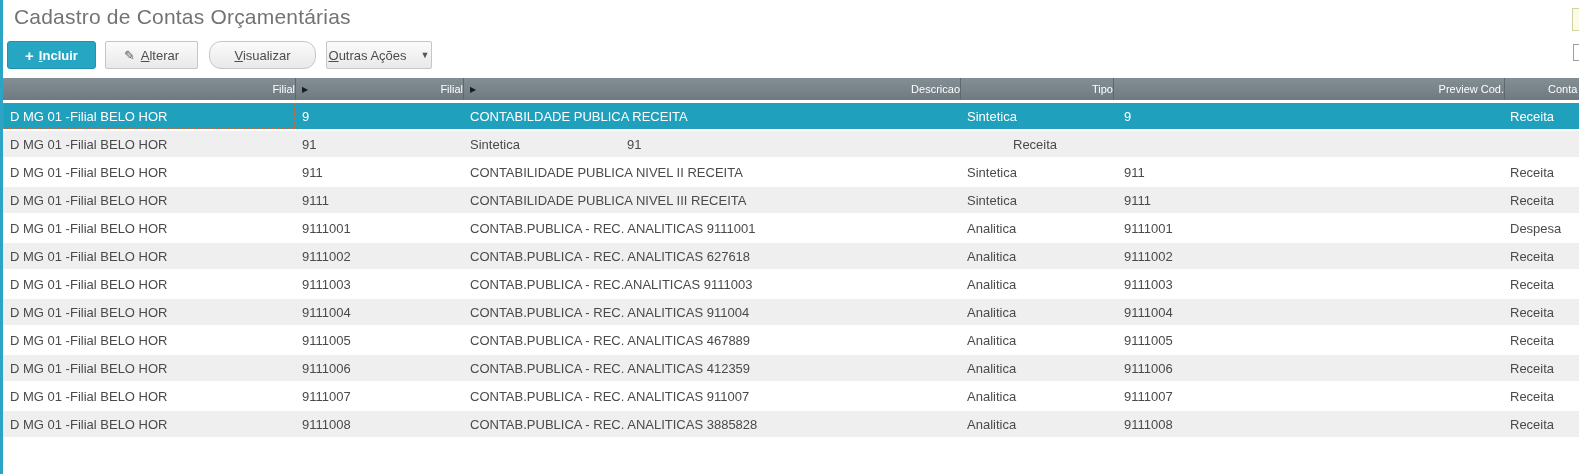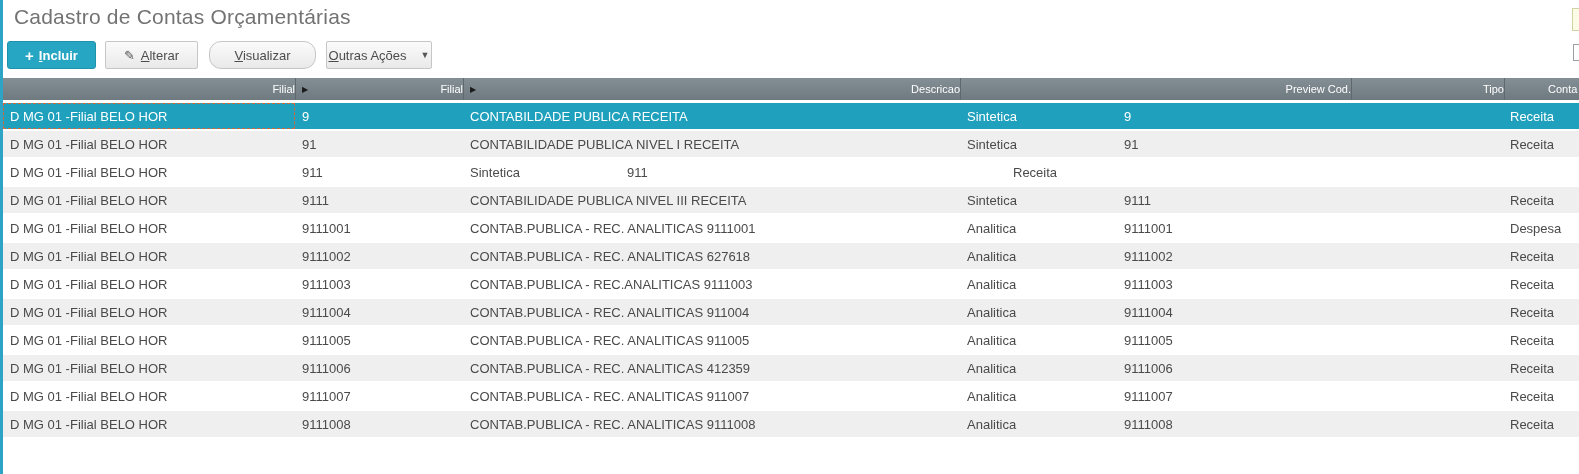--- a/index.html
+++ b/index.html
@@ -110,50 +110,50 @@
           <span>Filial</span>
         </div>
         <div class="hdr-cell c-conta">
           <span class="sort-arrow">▶</span>
           <span>Filial</span>
         </div>
         <div class="hdr-cell c-desc">
           <span class="sort-arrow">▶</span>
           <span>Descricao</span>
         </div>
+        <div class="hdr-cell c-tipo">
+          <span>Tipo</span>
+        </div>
         <div class="hdr-cell c-preview">
           <span>Preview Cod.</span>
-        </div>
-        <div class="hdr-cell c-tipo">
-          <span>Tipo</span>
         </div>
         <div class="hdr-cell c-cond">
           <span>Conta</span>
         </div>
       </div>
     <div id="grid-body">
         <div class="row selected">
           <div class="cell c-filial">D MG 01 -Filial BELO HOR</div>
           <div class="cell c-conta">9</div>
           <div class="cell c-desc">CONTABILDADE PUBLICA RECEITA</div>
           <div class="cell c-tipo">Sintetica</div>
           <div class="cell c-preview">9</div>
           <div class="cell c-cond">Receita</div>
         </div>
         <div class="row alt">
           <div class="cell c-filial">D MG 01 -Filial BELO HOR</div>
           <div class="cell c-conta">91</div>
-          <div class="cell c-desc">CONTABILIDADE PUBLICA NIVEL I RECEITA</div>
           <div class="cell c-tipo">Sintetica</div>
           <div class="cell c-preview">91</div>
           <div class="cell c-cond">Receita</div>
         </div>
         <div class="row">
           <div class="cell c-filial">D MG 01 -Filial BELO HOR</div>
           <div class="cell c-conta">911</div>
+          <div class="cell c-desc">CONTABILIDADE PUBLICA NIVEL II RECEITA</div>
           <div class="cell c-tipo">Sintetica</div>
           <div class="cell c-preview">911</div>
           <div class="cell c-cond">Receita</div>
         </div>
         <div class="row alt">
           <div class="cell c-filial">D MG 01 -Filial BELO HOR</div>
           <div class="cell c-conta">9111</div>
           <div class="cell c-desc">CONTABILIDADE PUBLICA NIVEL III RECEITA</div>
           <div class="cell c-tipo">Sintetica</div>
           <div class="cell c-preview">9111</div>
@@ -187,21 +187,21 @@
           <div class="cell c-filial">D MG 01 -Filial BELO HOR</div>
           <div class="cell c-conta">9111004</div>
           <div class="cell c-desc">CONTAB.PUBLICA - REC. ANALITICAS 911004</div>
           <div class="cell c-tipo">Analitica</div>
           <div class="cell c-preview">9111004</div>
           <div class="cell c-cond">Receita</div>
         </div>
         <div class="row">
           <div class="cell c-filial">D MG 01 -Filial BELO HOR</div>
           <div class="cell c-conta">9111005</div>
-          <div class="cell c-desc">CONTAB.PUBLICA - REC. ANALITICAS 911005</div>
+          <div class="cell c-desc">CONTAB.PUBLICA - REC. ANALITICAS 467889</div>
           <div class="cell c-tipo">Analitica</div>
           <div class="cell c-preview">9111005</div>
           <div class="cell c-cond">Receita</div>
         </div>
         <div class="row alt">
           <div class="cell c-filial">D MG 01 -Filial BELO HOR</div>
           <div class="cell c-conta">9111006</div>
           <div class="cell c-desc">CONTAB.PUBLICA - REC. ANALITICAS 412359</div>
           <div class="cell c-tipo">Analitica</div>
           <div class="cell c-preview">9111006</div>
@@ -211,21 +211,21 @@
           <div class="cell c-filial">D MG 01 -Filial BELO HOR</div>
           <div class="cell c-conta">9111007</div>
           <div class="cell c-desc">CONTAB.PUBLICA - REC. ANALITICAS 911007</div>
           <div class="cell c-tipo">Analitica</div>
           <div class="cell c-preview">9111007</div>
           <div class="cell c-cond">Receita</div>
         </div>
         <div class="row alt">
           <div class="cell c-filial">D MG 01 -Filial BELO HOR</div>
           <div class="cell c-conta">9111008</div>
-          <div class="cell c-desc">CONTAB.PUBLICA - REC. ANALITICAS 9111008</div>
+          <div class="cell c-desc">CONTAB.PUBLICA - REC. ANALITICAS 3885828</div>
           <div class="cell c-tipo">Analitica</div>
           <div class="cell c-preview">9111008</div>
           <div class="cell c-cond">Receita</div>
         </div>
       </div>
   </div>
 </div>
 
 <div class="clipped-widget-yellow"></div>
 <div class="clipped-widget-white"></div>

